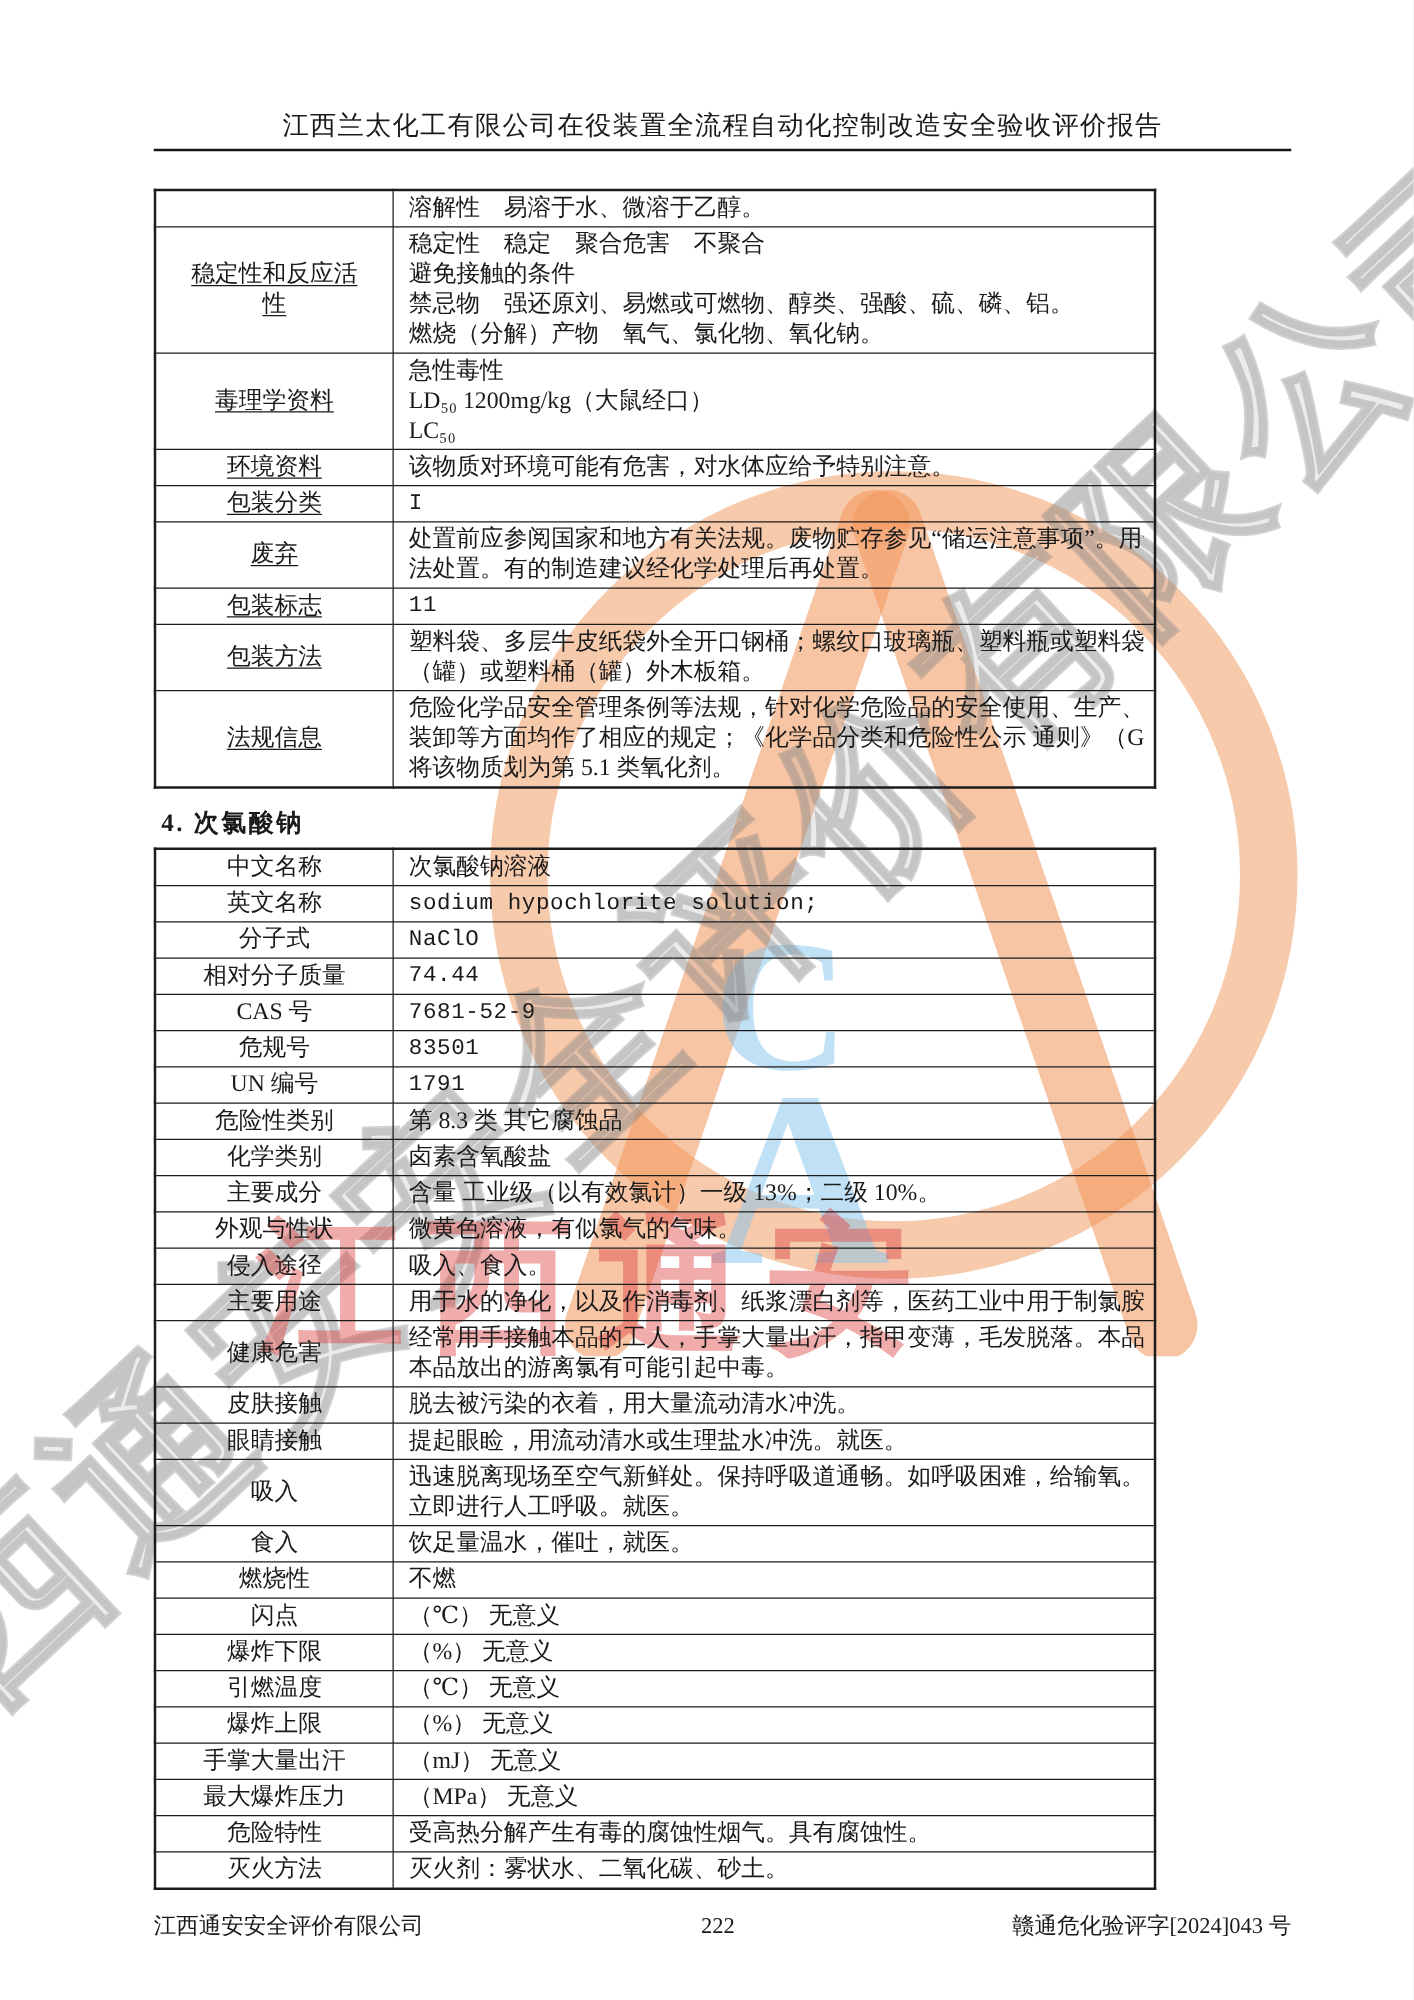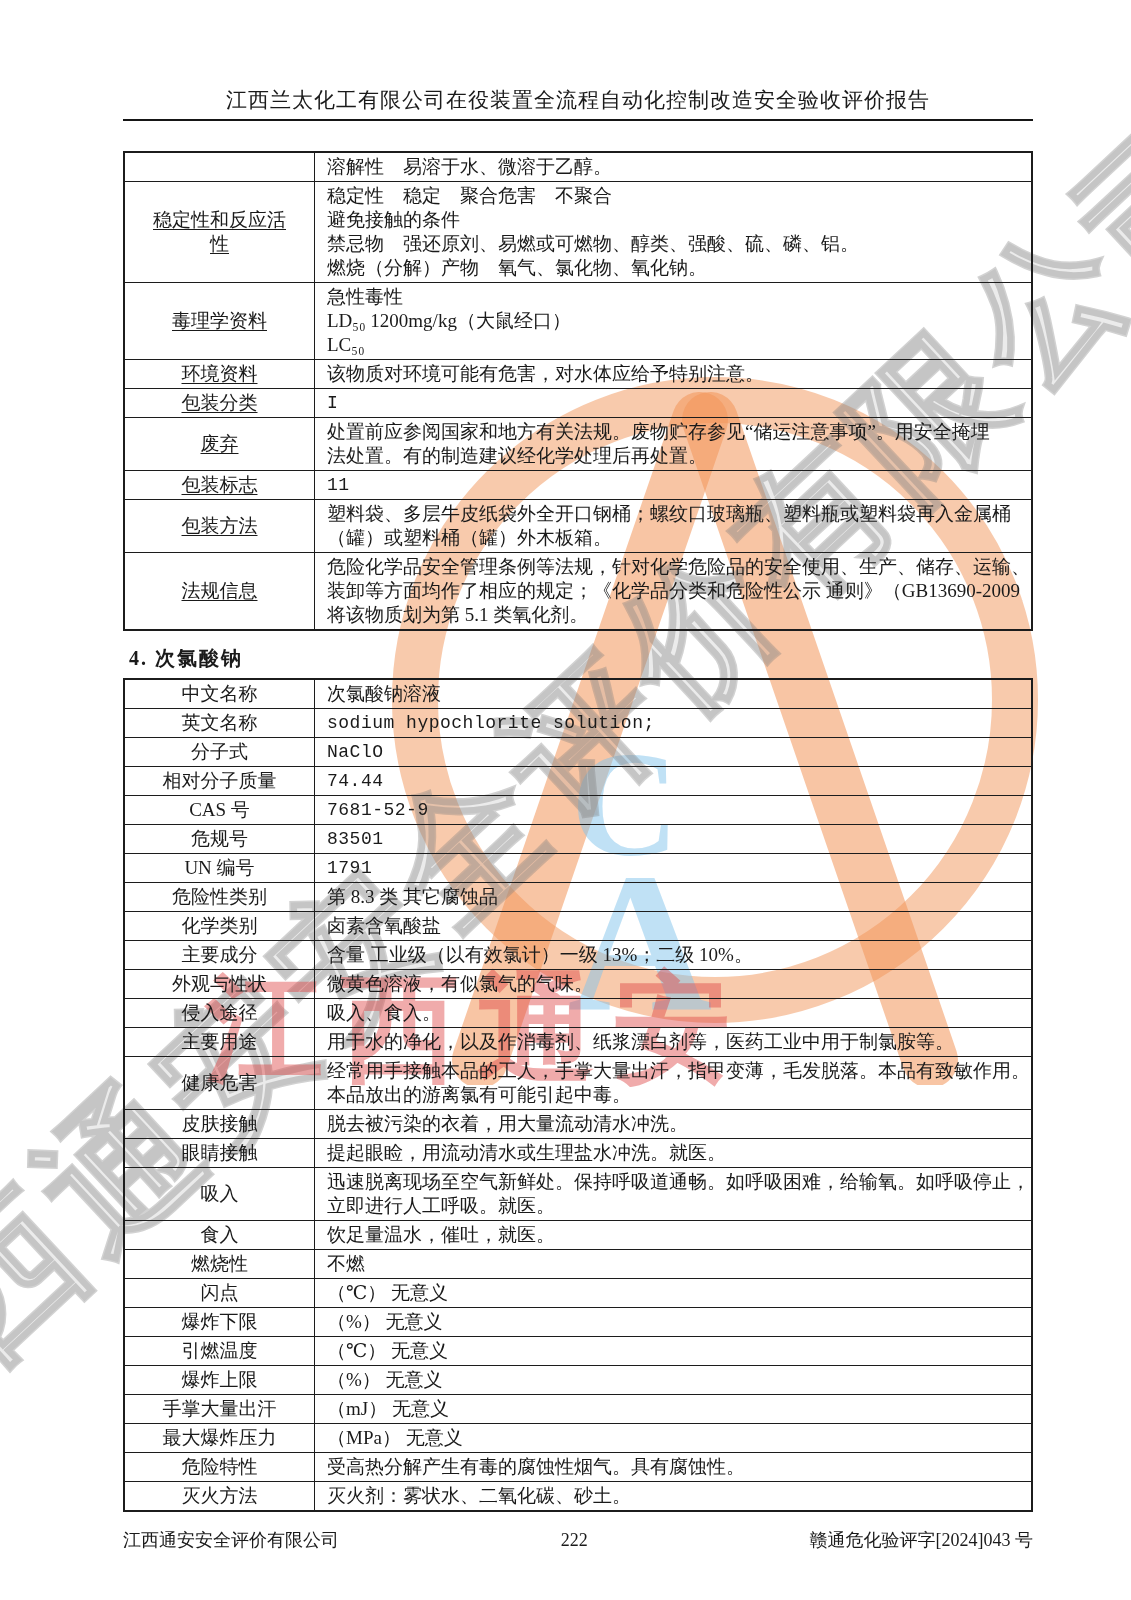--- a/index.html
+++ b/index.html
@@ -30,21 +30,21 @@
     color:rgba(222,68,68,0.45);
     white-space:nowrap;
   }
   
   .content{position:relative;z-index:1;padding:88px 98px 0 123px;width:910px;}
   .header-title{
     text-align:center;font-size:21px;letter-spacing:1px;line-height:24px;
   }
   .header-rule{border-bottom:2px solid #161616;margin-top:7px;}
   table.t{
-    width:910px;border-collapse:collapse;table-layout:fixed;
+    width:802px;border-collapse:collapse;table-layout:fixed;
     border:2px solid #1c1c1c;
   }
   .t1{margin-top:30px;}
   .t2{margin-top:4px;}
   table.t td{border:1.5px solid #1c1c1c;vertical-align:middle;}
   td.label{
     width:173px;text-align:center;font-weight:normal;
     padding:2px 8px;font-size:19px;line-height:24px;
   }
   td.label .label-text{display:inline-block;max-width:142px;}

